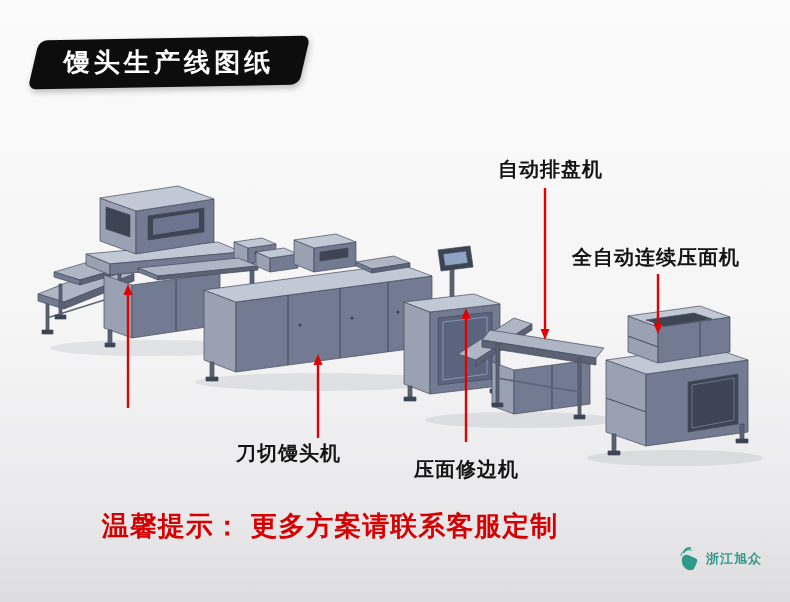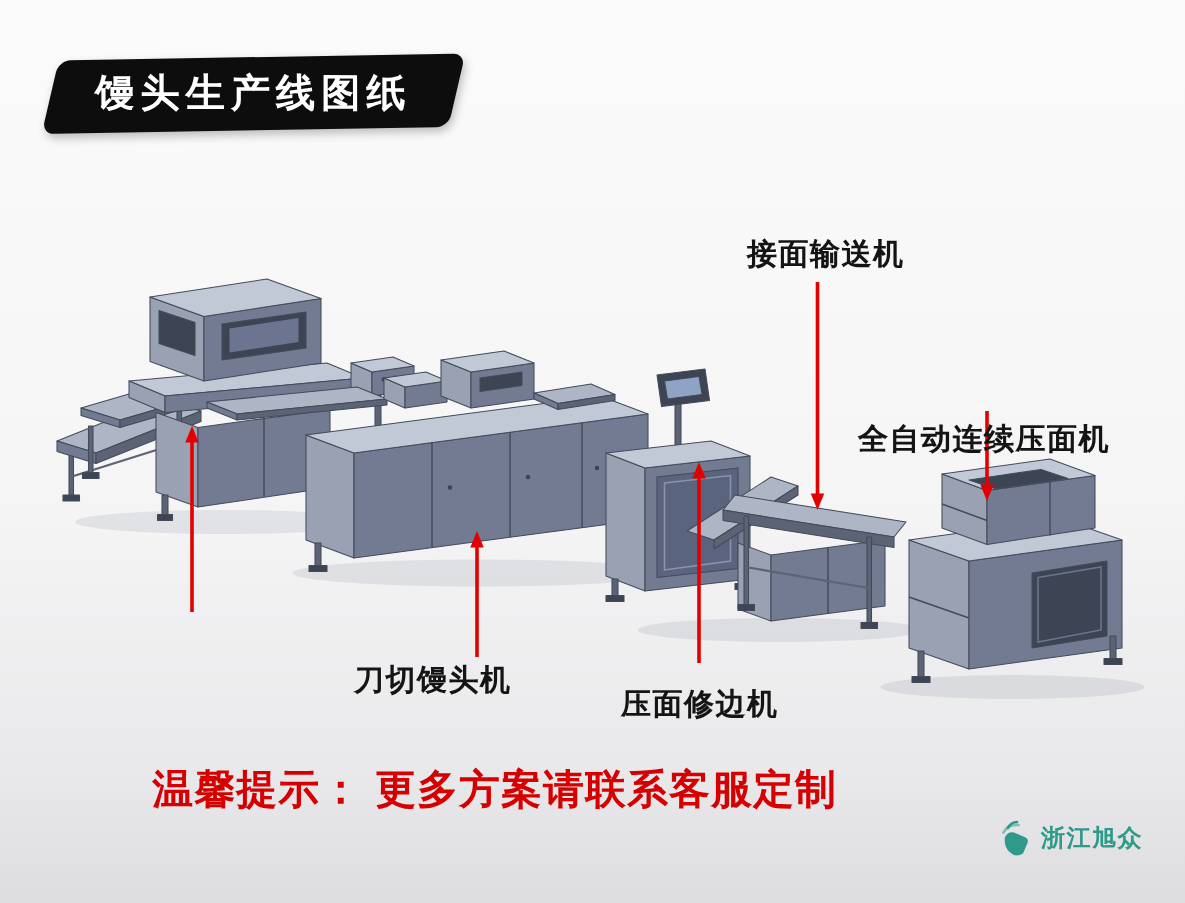--- a/index.html
+++ b/index.html
@@ -36,21 +36,21 @@
   
   .notice{
     position:absolute;left:0;top:508px;width:660px;
     text-align:center;
     color:#d60000;font-size:27px;font-weight:bold;letter-spacing:1px;
   }
   
   .watermark{
     position:absolute;right:28px;top:546px;
     display:flex;align-items:center;gap:5px;
-    color:#2f9a8a;font-size:16px;font-weight:bold;letter-spacing:1px;
+    color:#2f9a8a;font-size:13px;font-weight:bold;letter-spacing:1px;
   }
   .scene{position:absolute;left:0;top:0;}
   
   .edge{stroke:#434a5a;stroke-width:.7;stroke-linejoin:round;}
   .f-top{fill:#c2c9d6;}
   .f-front{fill:#99a1b3;}
   .f-side{fill:#727b91;}
   .f-belt{fill:#aeb6c5;}
   .f-dark{fill:#3d4453;}
   .f-leg{fill:#5b6375;}
@@ -223,22 +223,22 @@
       <polygon class="ptr-head" points="545,340 540.5,329 549.5,329"></polygon>
       <line class="ptr" x1="658" y1="274" x2="658" y2="324"></line>
       <polygon class="ptr-head" points="658,334 653.5,323 662.5,323"></polygon>
     </g>
   </svg>
 
   <div class="banner">
     <span class="banner-text">馒头生产线图纸</span>
   </div>
 
-  <div class="mlabel" style="left:498px;top:156px;">接面输送机</div>
-  <div class="mlabel" style="left:572px;top:244px;margin-top:35px;">全自动连续压面机</div>
+  <div class="mlabel" style="left:498px;top:156px;">自动排盘机</div>
+  <div class="mlabel" style="left:572px;top:244px;">全自动连续压面机</div>
   <div class="mlabel" style="left:236px;top:440px;">刀切馒头机</div>
   <div class="mlabel" style="left:414px;top:444px;margin-top:12px;">压面修边机</div>
 
   <div class="notice">温馨提示： 更多方案请联系客服定制</div>
 
   <div class="watermark">
     <svg width="24" height="26" viewBox="0 0 24 26">
       <g stroke="#2f9a8a" fill="none" stroke-width="1.8" stroke-linecap="round">
         <path d="M7 6 Q9 2 13 2"></path>
         <path d="M4 9 Q7 3 14 4" opacity="0.55"></path>

